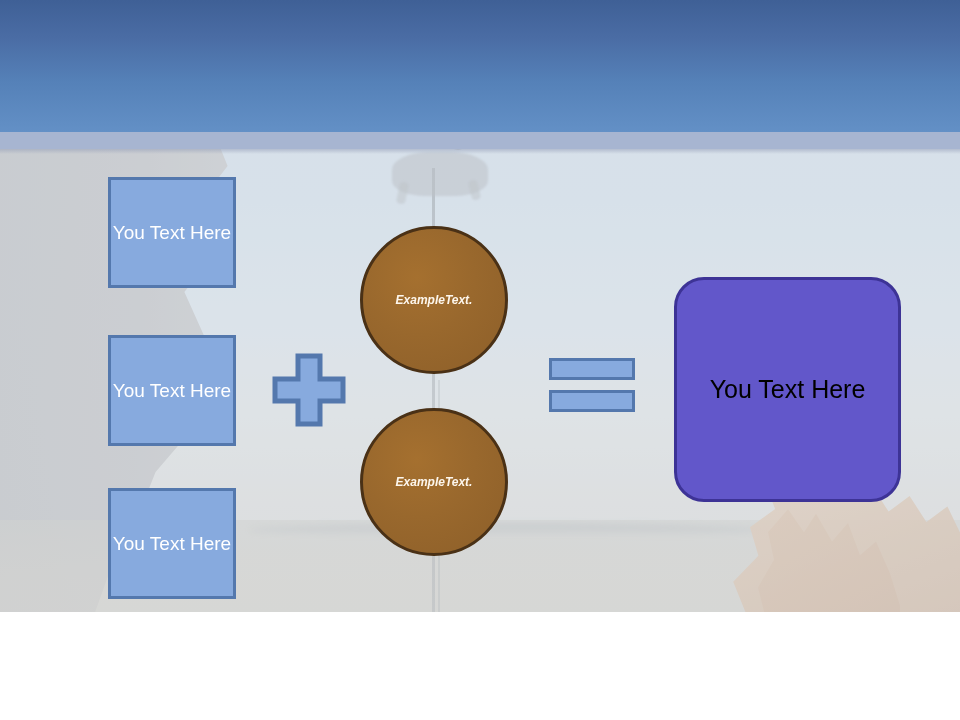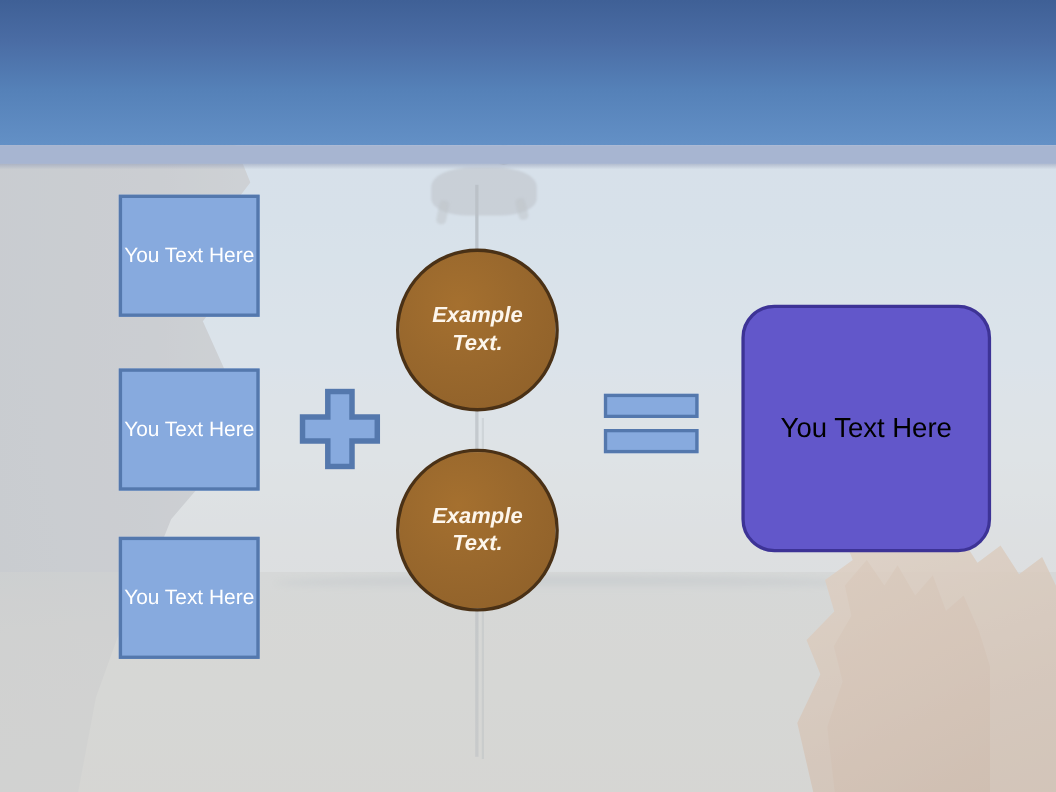--- a/index.html
+++ b/index.html
@@ -8,21 +8,21 @@
     padding: 0;
     background: #ffffff;
   }
   body {
     font-family: "Liberation Sans", sans-serif;
   }
 
   .slide {
     position: relative;
     width: 960px;
-    height: 720px;
+    height: 612px;
     overflow: hidden;
     background: #c9ccd1;
   }
 
   
   .bg-photo {
     position: absolute;
     left: 0; top: 0;
     width: 960px; height: 720px;
     overflow: hidden;
@@ -212,25 +212,25 @@
   
   .circle {
     position: absolute;
     width: 148px;
     height: 148px;
     border-radius: 50%;
     background: radial-gradient(circle at 38% 34%, #a5702f 0%, #99682d 45%, #8d5f29 100%);
     border: 3px solid #4a3116;
     box-sizing: border-box;
     display: flex;
-    flex-direction: column;
+    flex-direction: row;
     align-items: center;
     justify-content: center;
     color: #fdf6ec;
-    font-size: 20px;
+    font-size: 12px;
     line-height: 25px;
     font-weight: bold;
     font-style: italic;
     text-align: center;
     z-index: 10;
   }
   #circle-1 { left: 360px; top: 226px; }
   #circle-2 { left: 360px; top: 408px; }
 
   

